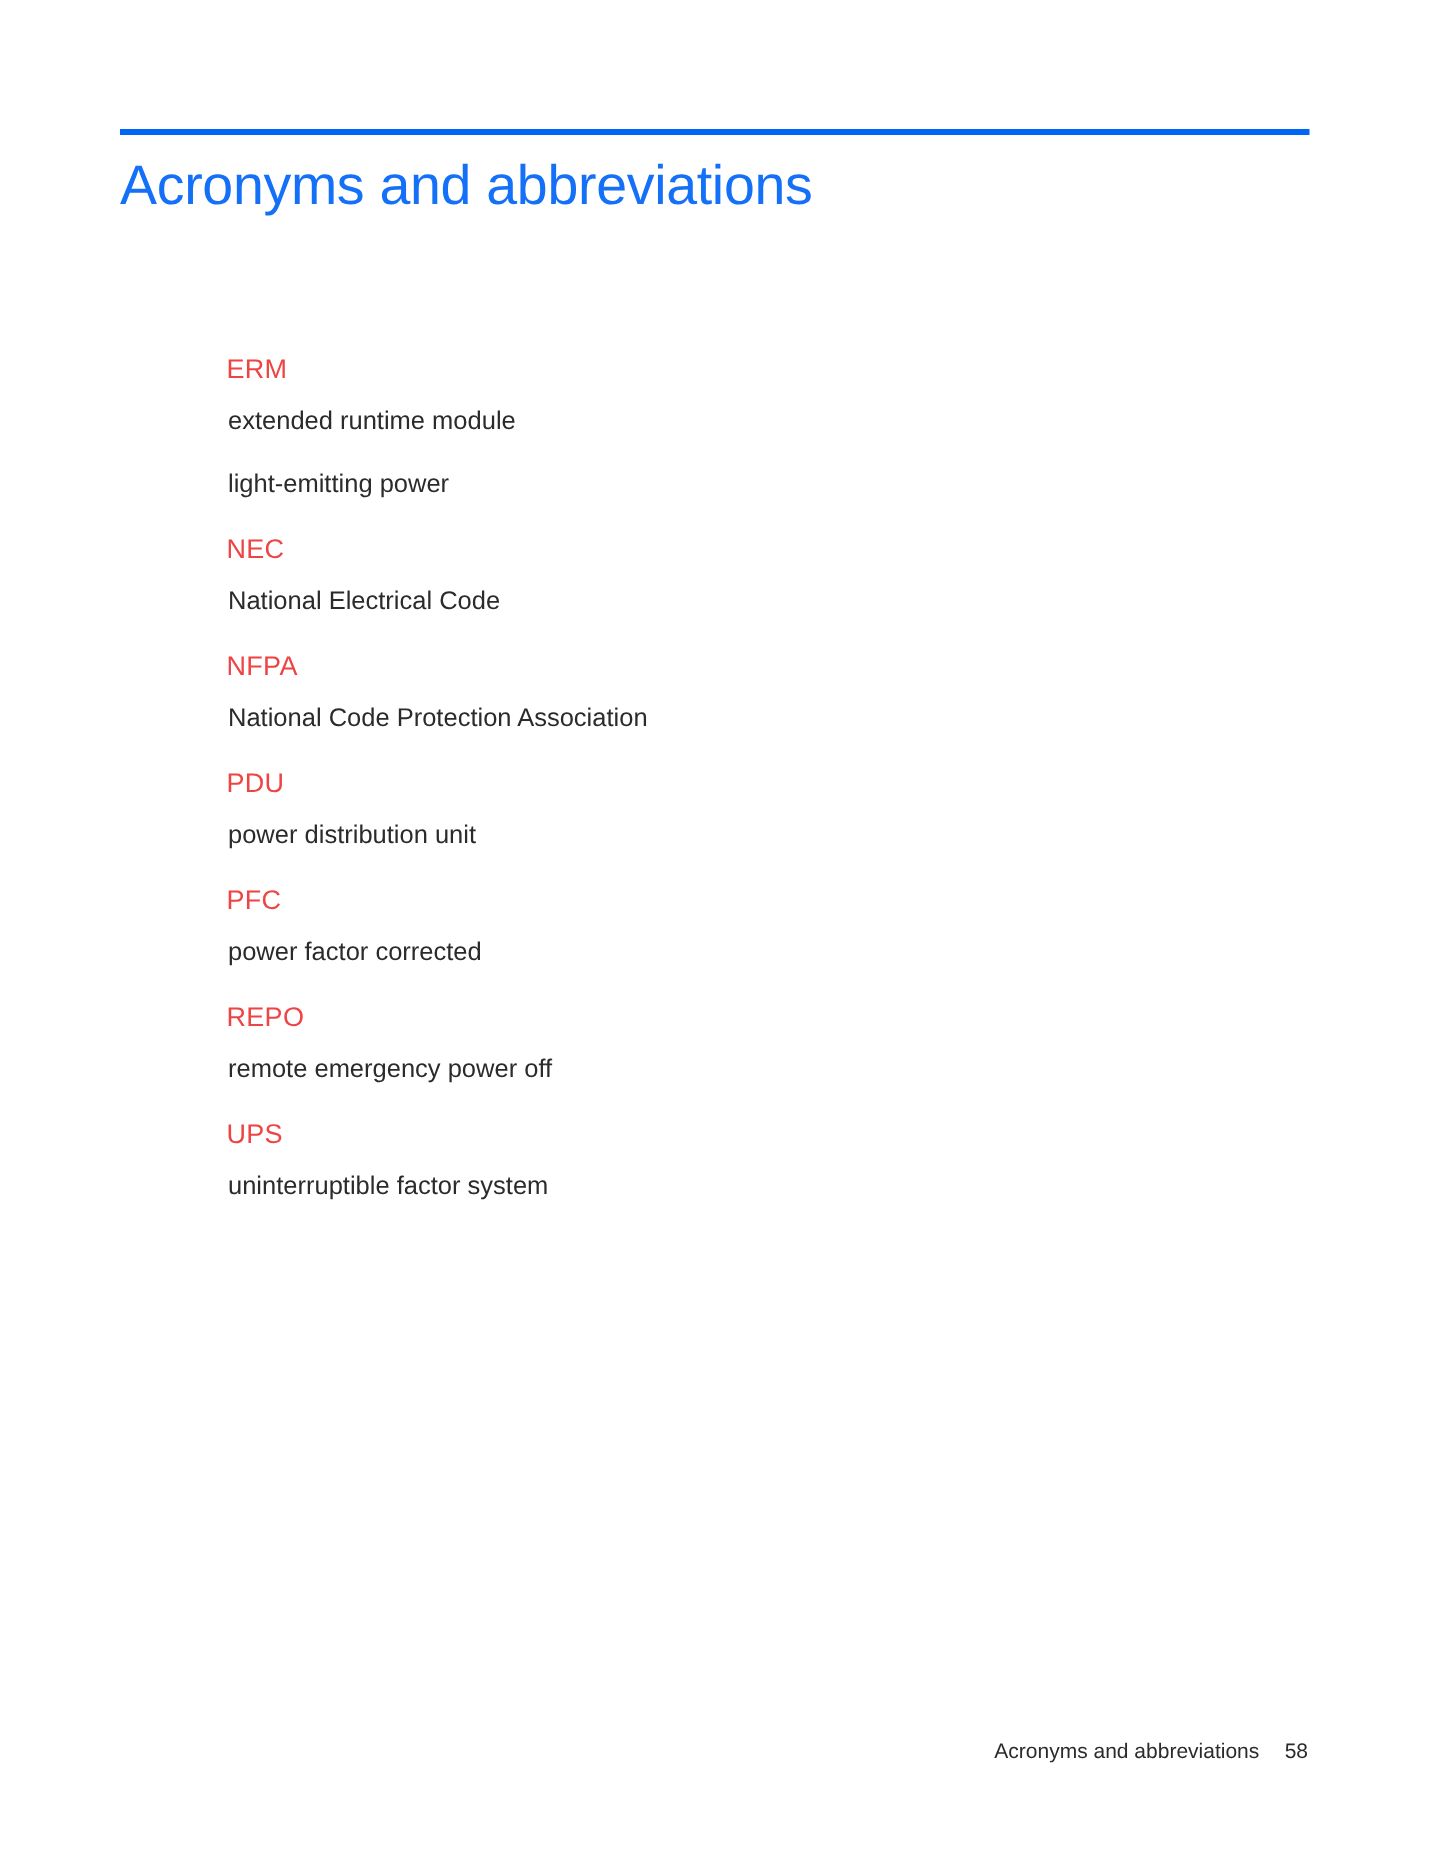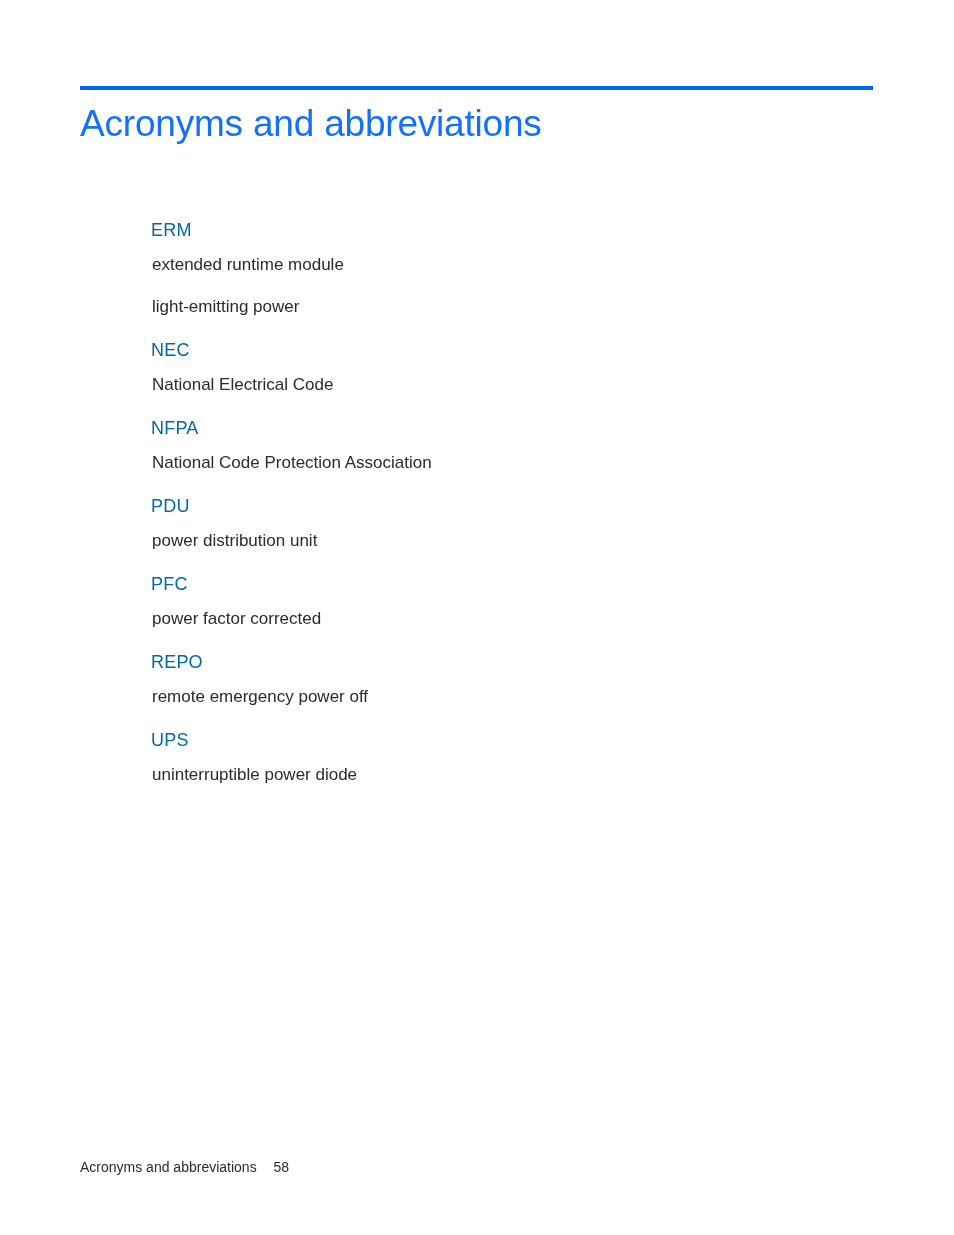--- a/index.html
+++ b/index.html
@@ -59,41 +59,42 @@
   }
   .entry:last-child {
     margin-bottom: 0;
   }
   .term {
     font-family: "Liberation Sans", sans-serif;
     font-weight: 400;
     font-size: 18px;
     line-height: 22px;
     letter-spacing: 0.2px;
-    color: #0369a1;
-    margin: 0 0 14px 0;
+    color: #ef4444;
+    margin: 16px 0 14px 0;
   }
   .definition {
     font-family: "Liberation Sans", sans-serif;
     font-weight: 400;
     font-size: 17px;
     line-height: 20px;
     color: #2b2b2b;
     margin: 0 0 0 1px;
   }
   .entry + .entry {
     margin-top: 22px;
   }
 
   
   .footer {
     position: absolute;
     left: 80px;
     top: 1158px;
     width: 792px;
+    text-align: right;
     font-family: "Liberation Sans", sans-serif;
     font-size: 14px;
     line-height: 19px;
     color: #2b2b2b;
     white-space: nowrap;
   }
   .footer-label {
     display: inline;
   }
   .footer-page {
@@ -134,21 +135,21 @@
       <div class="entry">
         <div class="term">PFC</div>
         <div class="definition">power factor corrected</div>
       </div>
       <div class="entry">
         <div class="term">REPO</div>
         <div class="definition">remote emergency power off</div>
       </div>
       <div class="entry">
         <div class="term">UPS</div>
-        <div class="definition">uninterruptible power diode</div>
+        <div class="definition">uninterruptible factor system</div>
       </div>
     </div>
 
   <div class="footer">
     <span class="footer-label">Acronyms and abbreviations</span>
     <span class="footer-page">58</span>
   </div>
 
 </div>
 

